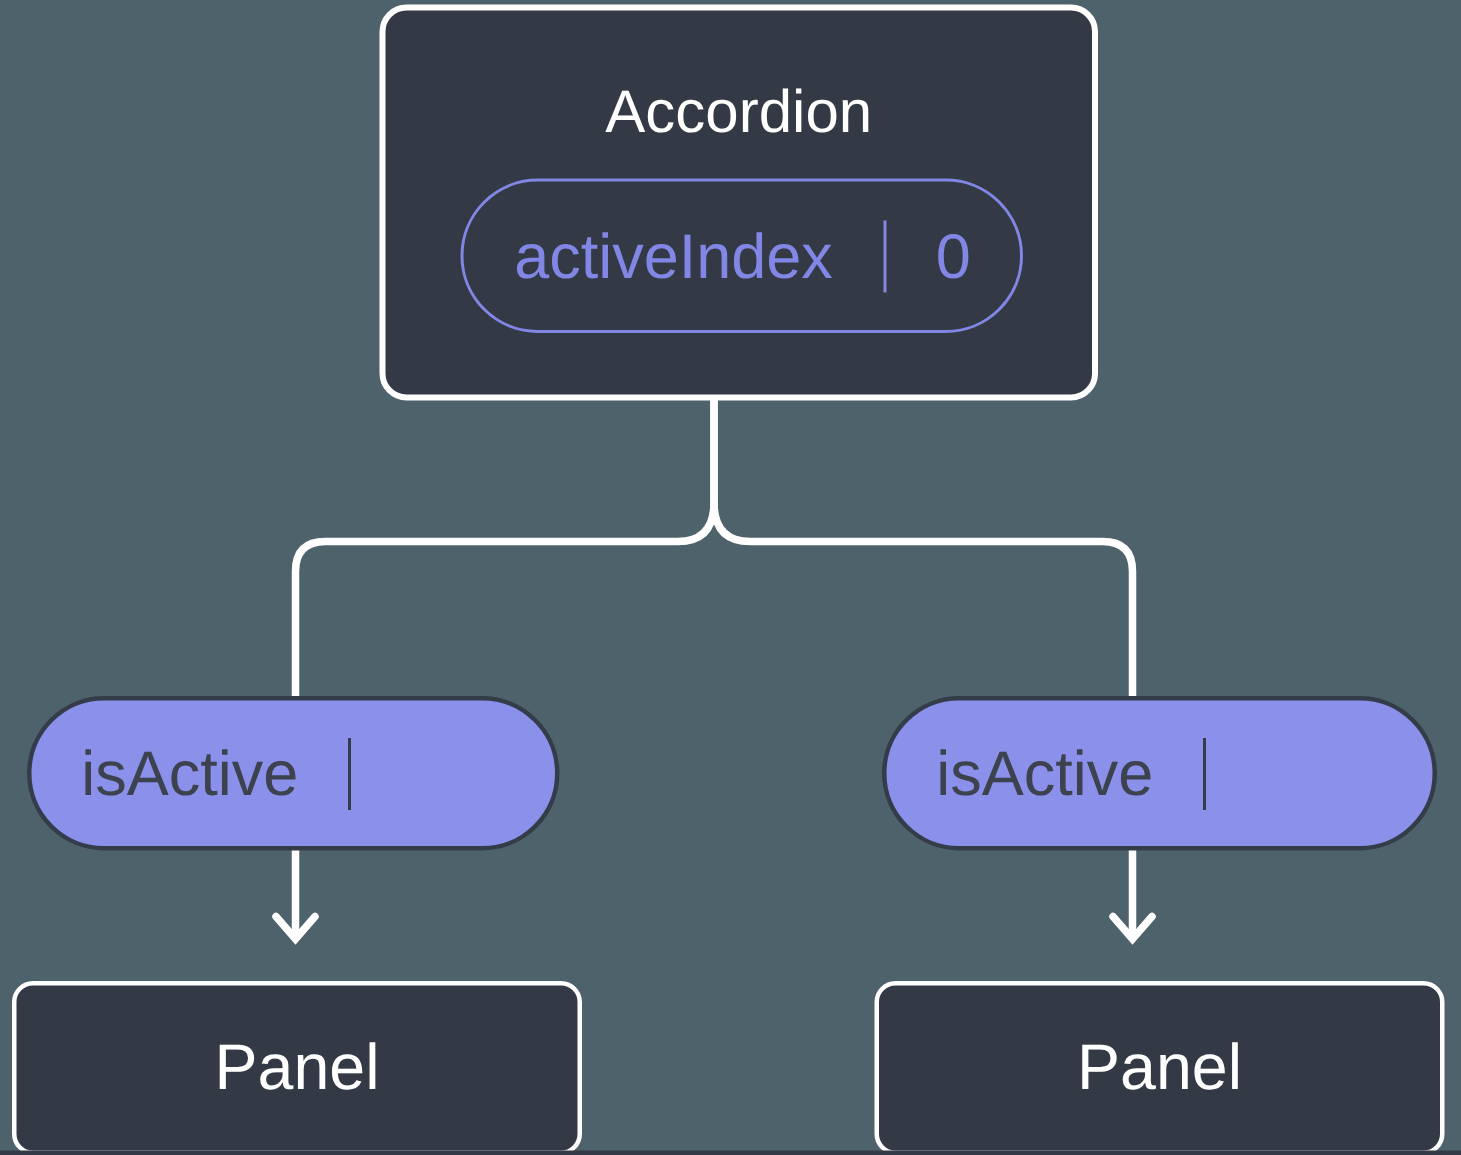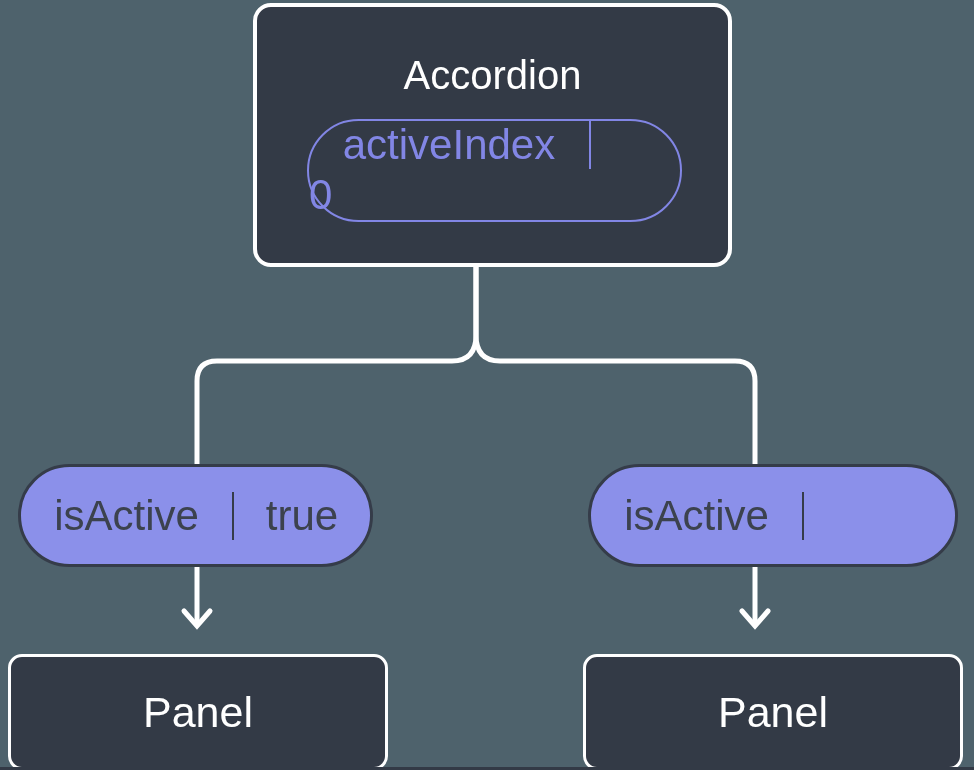--- a/index.html
+++ b/index.html
@@ -23,23 +23,22 @@
   .root-node{
     left:253px;top:3px;width:479px;height:264px;border-radius:18px;
   }
   .root-title{
     position:absolute;left:0;right:0;top:44px;height:48px;line-height:48px;
     text-align:center;color:var(--node-text);font-size:40px;
   }
   .prop-pill{
     position:absolute;left:50px;top:112px;width:375px;height:103px;
     box-sizing:border-box;border:2.5px solid var(--accent-purple);
-    border-radius:52px;display:flex;align-items:flex-start;color:var(--accent-purple);
+    border-radius:52px;display:flex;align-items:center;color:var(--accent-purple);
     font-size:42px;
-    flex-direction:column;
   }
   .prop-pill .pill-label{
     width:280px;display:flex;align-items:center;justify-content:center;
     border-right:2.5px solid var(--accent-purple);
   }
   .prop-pill .pill-value{
     flex:1;display:flex;align-items:center;justify-content:center;
   }
   .value-pill{
     position:absolute;box-sizing:border-box;z-index:2;height:103px;
@@ -85,21 +84,20 @@
   <div class="node root-node">
     <div class="root-title">Accordion</div>
     <div class="prop-pill">
       <div class="pill-label">activeIndex</div>
       <div class="pill-value">0</div>
     </div>
   </div>
 
   <div class="value-pill left">
     <div class="pill-label">isActive</div>
-    <div class="pill-value">true</div>
   </div>
 
   <div class="value-pill right">
     <div class="pill-label">isActive</div>
   </div>
 
   <div class="node panel-node left">
     <span>Panel</span>
   </div>
 

